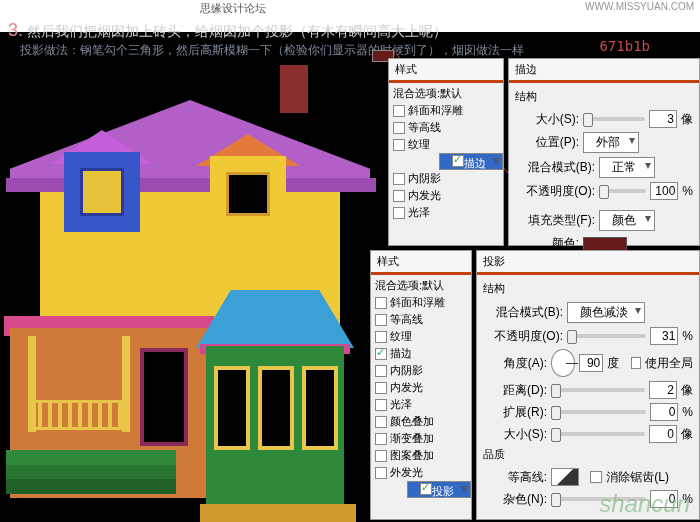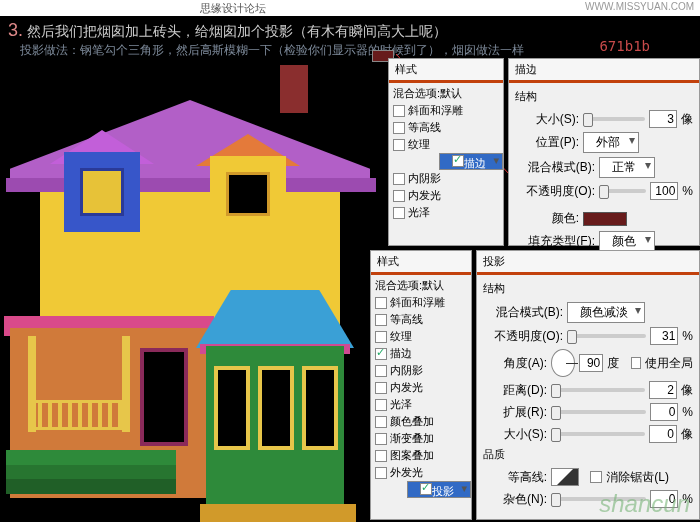--- a/index.html
+++ b/index.html
@@ -1,18 +1,18 @@
 <!DOCTYPE html>
 <html><head>
 <meta charset="utf-8">
 <style>
   * { box-sizing: border-box; margin: 0; padding: 0; }
   body { width: 700px; height: 522px; background: #000; font-family: "Microsoft YaHei", sans-serif; font-size: 11px; color: #000; position: relative; overflow: hidden; }
   .page { position: absolute; inset: 0; }
-  .header { position: absolute; top: 0; left: 0; right: 0; height: 16px; background: #fff; text-align: right; }
+  .header { position: absolute; top: 0; left: 0; right: 0; height: 32px; background: #fff; text-align: right; }
   .header-top { position: absolute; top: 1px; left: 200px; font-size: 11px; color: #555; }
   .header-url { position: absolute; top: 1px; right: 6px; font-size: 10px; color: #999; }
   .instruction { position: absolute; top: 20px; left: 8px; color: #ccc; font-size: 14px; }
   .step-num { color: #d88; font-size: 18px; }
   .subnote { position: absolute; top: 42px; left: 20px; color: #7d8a9a; font-size: 12px; }
   .hexlabel { position: absolute; top: 38px; right: 50px; color: #c74a4a; font-size: 14px; font-family: monospace; }
   .swatch-mark { position: absolute; top: 50px; left: 372px; width: 22px; height: 12px; background: #671b1b; border: 1px solid #888; }
   .red-line { position: absolute; top: 54px; left: 396px; width: 136px; height: 140px; pointer-events: none; }
   .red-line line { stroke: #d33; stroke-width: 1; }
 
@@ -167,26 +167,26 @@
           <span class="sel">正常</span>
         </div>
       <div class="field-row">
           <label class="wlabel">不透明度(O):</label>
           <span class="slider"></span>
           <span class="num">100</span>
           <span>%</span>
         </div>
       <div style="height:6px"></div>
       <div class="field-row">
+          <label class="wlabel">填充类型(F):</label>
+          <span class="sel">颜色</span>
+        </div>
+      <div class="field-row">
           <label>颜色:</label>
           <span class="color-well"></span>
-        </div>
-      <div class="field-row">
-          <label class="wlabel">填充类型(F):</label>
-          <span class="sel">颜色</span>
         </div>
     </div>
   </div>
 
   <div class="panel panel-c">
     <div class="p-title">样式</div>
     <div class="styles-list">
       <div class="style-row">
           <span>混合选项:默认</span>
         </div>

